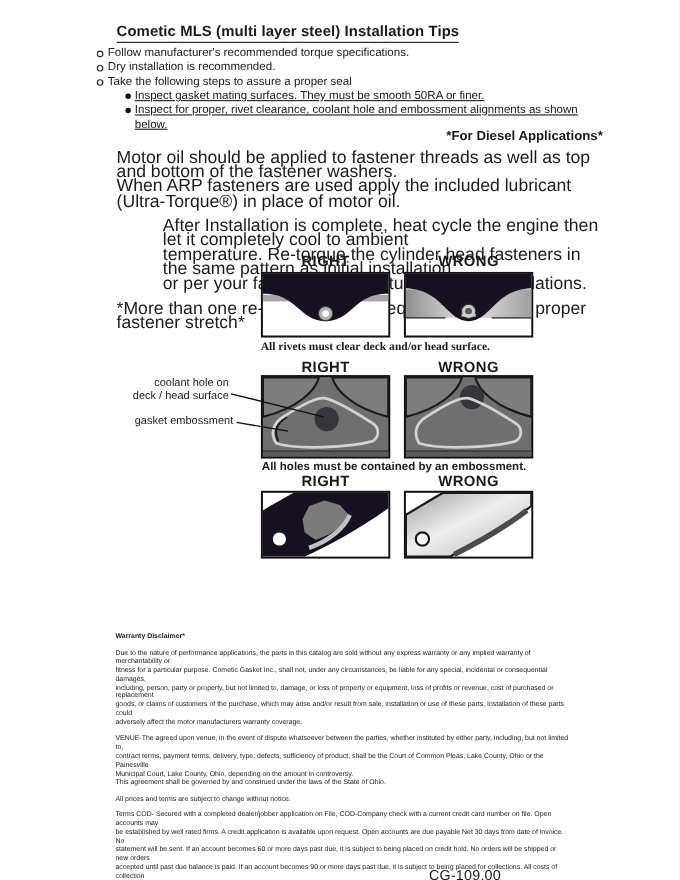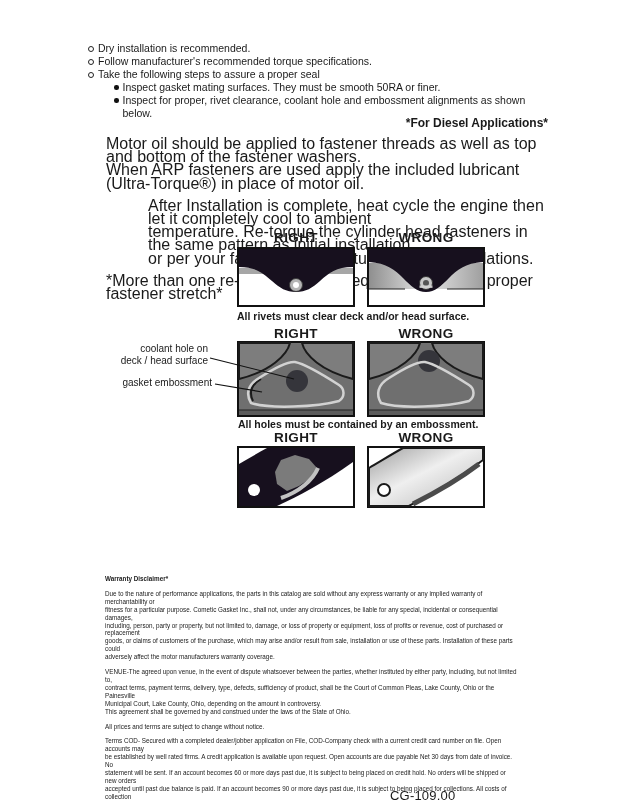--- a/index.html
+++ b/index.html
@@ -10,46 +10,49 @@
   }
   .abs{position:absolute;}
   .page-title{
     font-size:13.5px;font-weight:bold;border-bottom:1.5px solid #111;
     padding-bottom:2px;display:inline-block;letter-spacing:.1px;
   }
   .bullets{font-size:10.5px;line-height:13px;}
   .b-row{display:flex;align-items:flex-start;}
   .o-bullet{flex:0 0 auto;width:4px;height:4px;border:1px solid #222;border-radius:50%;margin:4px 4px 0 0;}
   .f-bullet{flex:0 0 auto;width:4.5px;height:4.5px;background:#111;border-radius:50%;margin:4px 4px 0 0;}
-  .sub{margin-left:26px;}
+  .sub{margin-left:26px;text-decoration:underline;}
   .section-head{font-size:12px;font-weight:bold;text-align:right;}
   .para{font-size:16px;line-height:13.2px;white-space:pre-line;margin-top:7px;}
   .dlabel{width:118px;text-align:center;font-size:13.5px;font-weight:bold;letter-spacing:.4px;}
   .caption{font-size:10.5px;font-weight:bold;line-height:12.5px;}
   .side-label{font-size:10px;line-height:11.5px;text-align:right;white-space:pre-line;}
   .warranty{width:414px;font-size:6.3px;line-height:7.9px;}
   .warranty .w-head{font-weight:bold;margin-bottom:7px;}
   .warranty .w-para{white-space:pre-line;margin-bottom:7px;}
   .page-num{font-size:13px;letter-spacing:.2px;margin-top:32px;}
   svg{display:block;}
 </style>
 </head>
 <body>
 
 <div class="page">
 
+  <div class="abs" style="left:106px;top:20px;">
+    <span class="page-title">Cometic MLS (multi layer steel) Installation Tips</span>
+  </div>
 
   <div class="abs bullets" style="left:88px;top:42px;width:460px;">
     <div class="b-row">
       <span class="o-bullet"></span>
-      <span>Dry installation is recommended.</span>
+      <span>Follow manufacturer's recommended torque specifications.</span>
     </div>
     <div class="b-row">
       <span class="o-bullet"></span>
-      <span>Follow manufacturer's recommended torque specifications.</span>
+      <span>Dry installation is recommended.</span>
     </div>
     <div class="b-row">
       <span class="o-bullet"></span>
       <span>Take the following steps to assure a proper seal</span>
     </div>
     <div class="b-row sub">
       <span class="f-bullet"></span>
       <span>Inspect gasket mating surfaces.  They must be smooth 50RA or finer.</span>
     </div>
     <div class="b-row sub">
@@ -90,21 +93,21 @@
     <rect x="1" y="1" width="116" height="58" fill="#ffffff" stroke="#111" stroke-width="2"></rect>
     <rect x="2" y="16" width="114" height="26" fill="url(#deckGrad1)"></rect>
     <line x1="2" y1="42" x2="38" y2="42" stroke="#222" stroke-width="1.2"></line>
     <line x1="80" y1="42" x2="116" y2="42" stroke="#222" stroke-width="1.2"></line>
     <path d="M2,2 H116 V15 C98,16 90,23 82,31 C74,39 68,45 59,45 C50,45 44,39 36,31 C28,23 20,16 2,15 Z" style="fill:var(--gasket-dark)"></path>
     <circle cx="59" cy="36" r="6.5" fill="#c8c8c8" stroke="#333" stroke-width="1"></circle>
     <circle cx="59" cy="36" r="3" fill="#555"></circle>
     <rect x="52.5" y="38.5" width="13" height="2.4" fill="#d4d4d4" opacity="0.9"></rect>
   </svg>
 
-  <div class="abs caption" style="left:237px;top:310px;width:260px;">All rivets must clear deck and/or head surface.</div>
+  <div class="abs caption" style="left:237px;top:310px;width:260px;font-family:Liberation Serif, serif;">All rivets must clear deck and/or head surface.</div>
 
   <div class="abs dlabel" style="left:237px;top:326px;">RIGHT</div>
   <div class="abs dlabel" style="left:367px;top:326px;">WRONG</div>
 
   <div class="abs side-label" style="left:98px;top:343px;width:110px;">coolant hole on
 deck / head surface</div>
   <div class="abs side-label" style="left:98px;top:377px;width:114px;">gasket embossment</div>
 
   <svg class="abs" style="left:237px;top:341px;" width="118" height="76" viewBox="0 0 118 76">
     <rect x="1" y="1" width="116" height="74" style="fill:var(--diagram2-bg)" stroke="#111" stroke-width="2"></rect>

